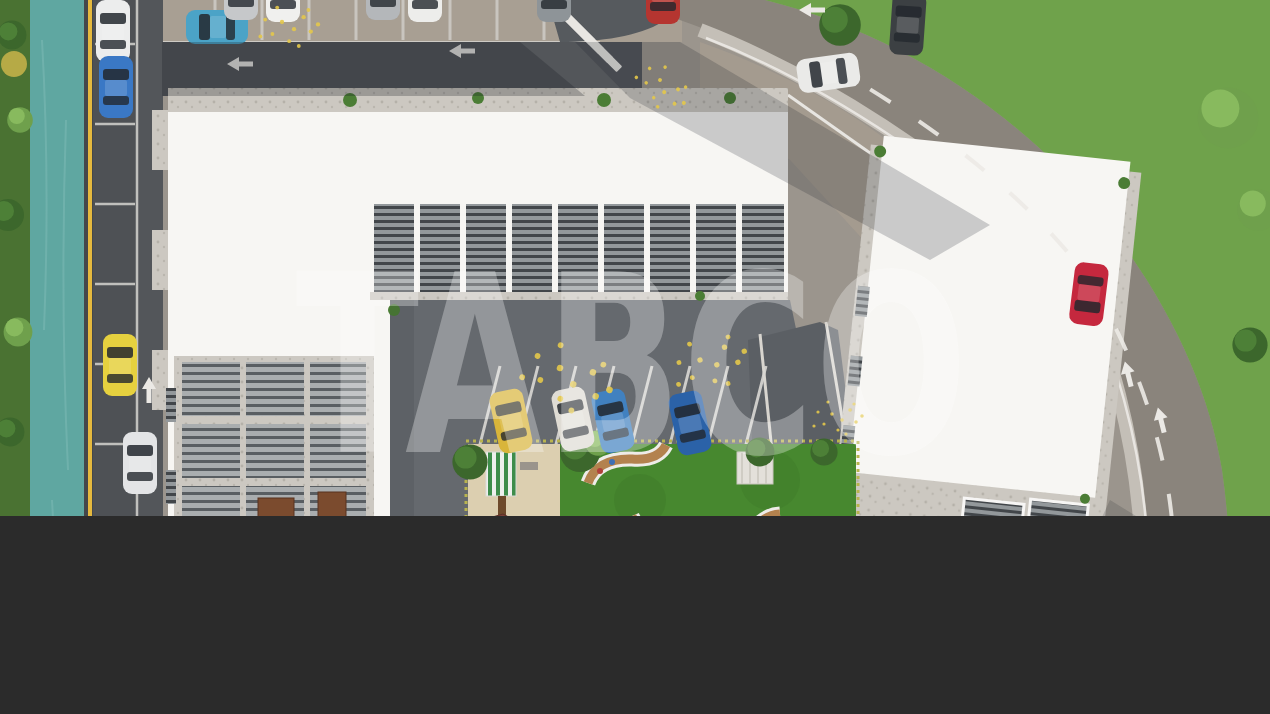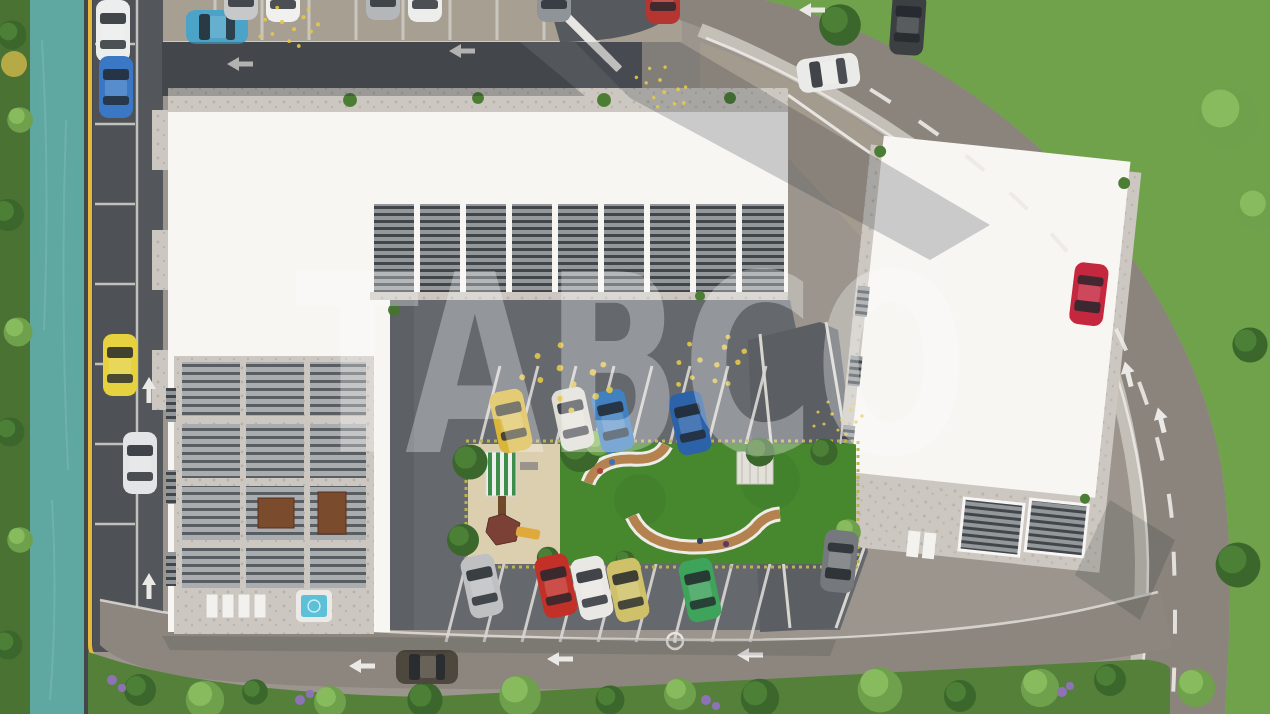--- a/index.html
+++ b/index.html
@@ -1,16 +1,16 @@
 <!DOCTYPE html>
 <html><head>
 <meta charset="utf-8">
 <style>
   html,body{margin:0;padding:0;background:#2b2b2b;}
-  .stage{position:relative;width:1270px;height:714px;overflow:hidden;background:#9b958d;
+  .stage{position:relative;width:1270px;height:516px;overflow:hidden;background:#9b958d;
          font-family:"Liberation Sans", sans-serif;}
   svg{display:block}
   .wm{font-family:"DejaVu Sans","Liberation Sans",sans-serif;font-weight:bold;}
 </style>
 </head>
 <body>
 
 <div class="stage">
 <svg width="1270" height="714" viewBox="0 0 1270 714" xmlns="http://www.w3.org/2000/svg">
 

